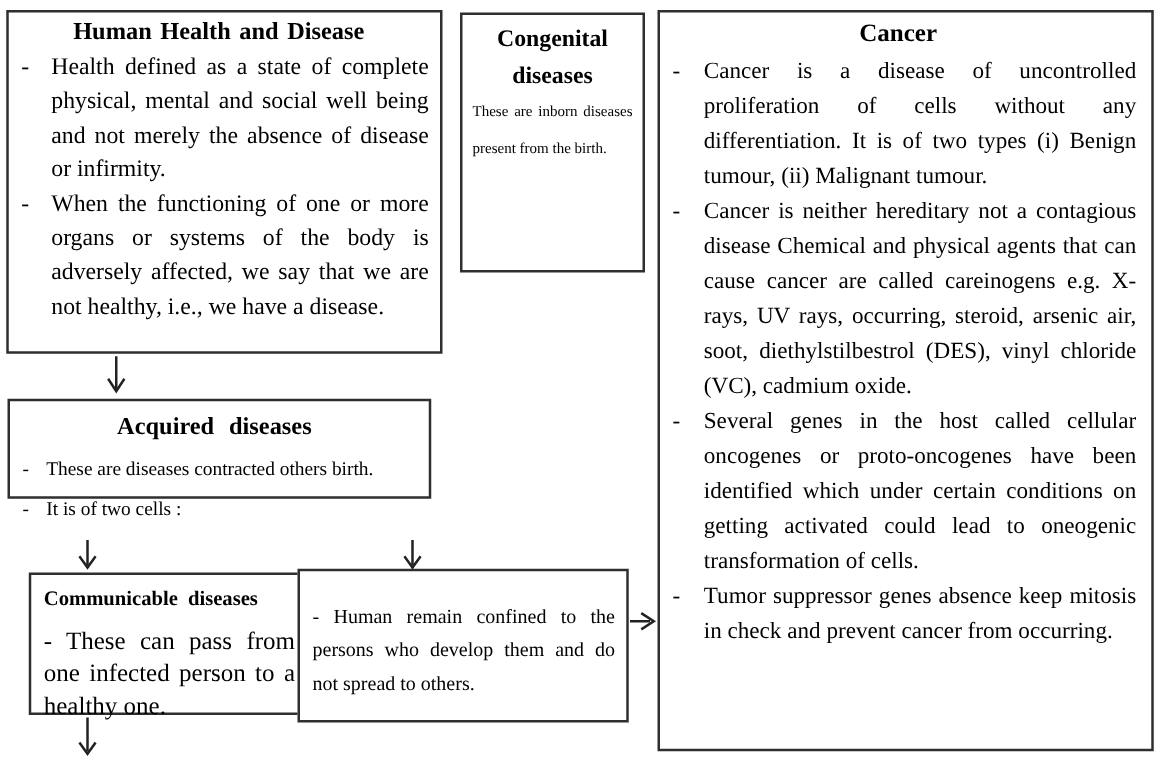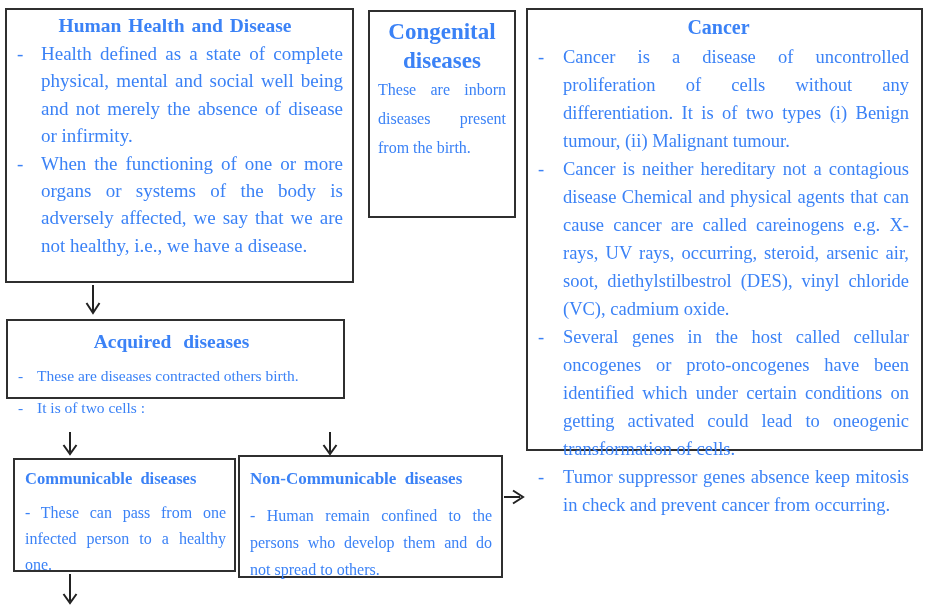--- a/index.html
+++ b/index.html
@@ -1,18 +1,18 @@
 <!DOCTYPE html>
 <html><head>
 <meta charset="utf-8">
 <style>
   html, body { margin:0; padding:0; background:#ffffff; }
   .canvas {
     position:relative; width:931px; height:607px; background:#ffffff;
-    font-family:"Liberation Serif", serif; color:#3b82f6; overflow:hidden;
+    font-family:"Liberation Serif", serif; color:#000000; overflow:hidden;
   }
   .box {
     position:absolute; box-sizing:border-box; background:#ffffff;
     border:2px solid #2f2f2f;
   }
   .box-title { font-weight:bold; }
   .t-center { text-align:center; }
 
   
   #box-human { left:5px; top:8px; width:349px; height:275px; padding:1px 9px 0 0; }
@@ -21,39 +21,39 @@
 
   
   .bullet { display:flex; align-items:flex-start; }
   .bullet .marker { flex:none; }
   .bullet .btext { flex:1 1 auto; text-align:justify; }
   #box-human .bullet { padding-left:10px; }
   #box-human .marker { width:24px; }
 
   
   #box-congenital { left:368px; top:10px; width:148px; height:208px; padding:5px 8px 0 8px; }
-  #box-congenital .box-title { font-size:23px; line-height:29px; }
-  #box-congenital .body { font-size:16px; line-height:29px; text-align:justify;font-family:Liberation Serif, serif; }
+  #box-congenital .box-title { font-size:19px; line-height:29px; }
+  #box-congenital .body { font-size:12px; line-height:29px; text-align:justify;font-family:Liberation Serif, serif; }
 
   
-  #box-cancer { left:526px; top:8px; width:397px; height:443px; padding:2px 12px 0 0; }
+  #box-cancer { left:526px; top:8px; width:397px; height:593px; padding:2px 12px 0 0; }
   #box-cancer .box-title { font-size:20px; line-height:30px; margin-bottom:1px; }
   #box-cancer .bullet { font-size:18.5px; line-height:28px; padding-left:10px; }
   #box-cancer .marker { width:25px; }
 
   
   #box-acquired { left:6px; top:319px; width:339px; height:80px; padding:8px 8px 0 0; }
   #box-acquired .box-title { font-size:19.5px; line-height:25px; word-spacing:7px; margin-bottom:7px; }
   #box-acquired .bullet { font-size:15.5px; line-height:21px; padding-left:10px; margin-top:11px; }
   #box-acquired .marker { width:19px; }
 
   
-  #box-comm { left:13px; top:458px; width:223px; height:114px; padding:8px 8px 16px 10px; }
+  #box-comm { left:23px; top:458px; width:223px; height:114px; padding:8px 8px 16px 10px; }
   #box-comm .box-title { font-size:16.5px; line-height:21px; word-spacing:4px; }
-  #box-comm .body { margin-top:11px; font-size:16px; line-height:26px; text-align:justify; }
+  #box-comm .body { margin-top:11px; font-size:20px; line-height:26px; text-align:justify; }
 
   
   #box-noncomm { left:238px; top:455px; width:265px; height:123px; padding:11px 9px 0 10px; }
   #box-noncomm .box-title { font-size:17px; line-height:22px; word-spacing:4px; }
   #box-noncomm .body { margin-top:12px; font-size:16px; line-height:27px; text-align:justify; }
 
   .arrows { position:absolute; left:0; top:0; width:931px; height:607px; pointer-events:none; }
   .arrows path { stroke:#222222; stroke-width:2; fill:none; }
 </style>
 </head>
@@ -109,21 +109,20 @@
       <span class="btext">It is of two cells :</span>
     </div>
   </div>
 
   <div class="box" id="box-comm">
     <div class="box-title">Communicable diseases</div>
     <div class="body">- These can pass from one infected person to a healthy one.</div>
   </div>
 
   <div class="box" id="box-noncomm">
-    <div class="box-title">Non-Communicable diseases</div>
     <div class="body">- Human remain confined to the persons who develop them and do not spread to others.</div>
   </div>
 
   <svg class="arrows" viewBox="0 0 931 607" xmlns="http://www.w3.org/2000/svg">
     <g>
       <path d="M93 285 L93 311"></path>
       <path d="M86.5 303 L93 313 L99.5 303"></path>
     </g>
     <g>
       <path d="M70 432 L70 452"></path>

